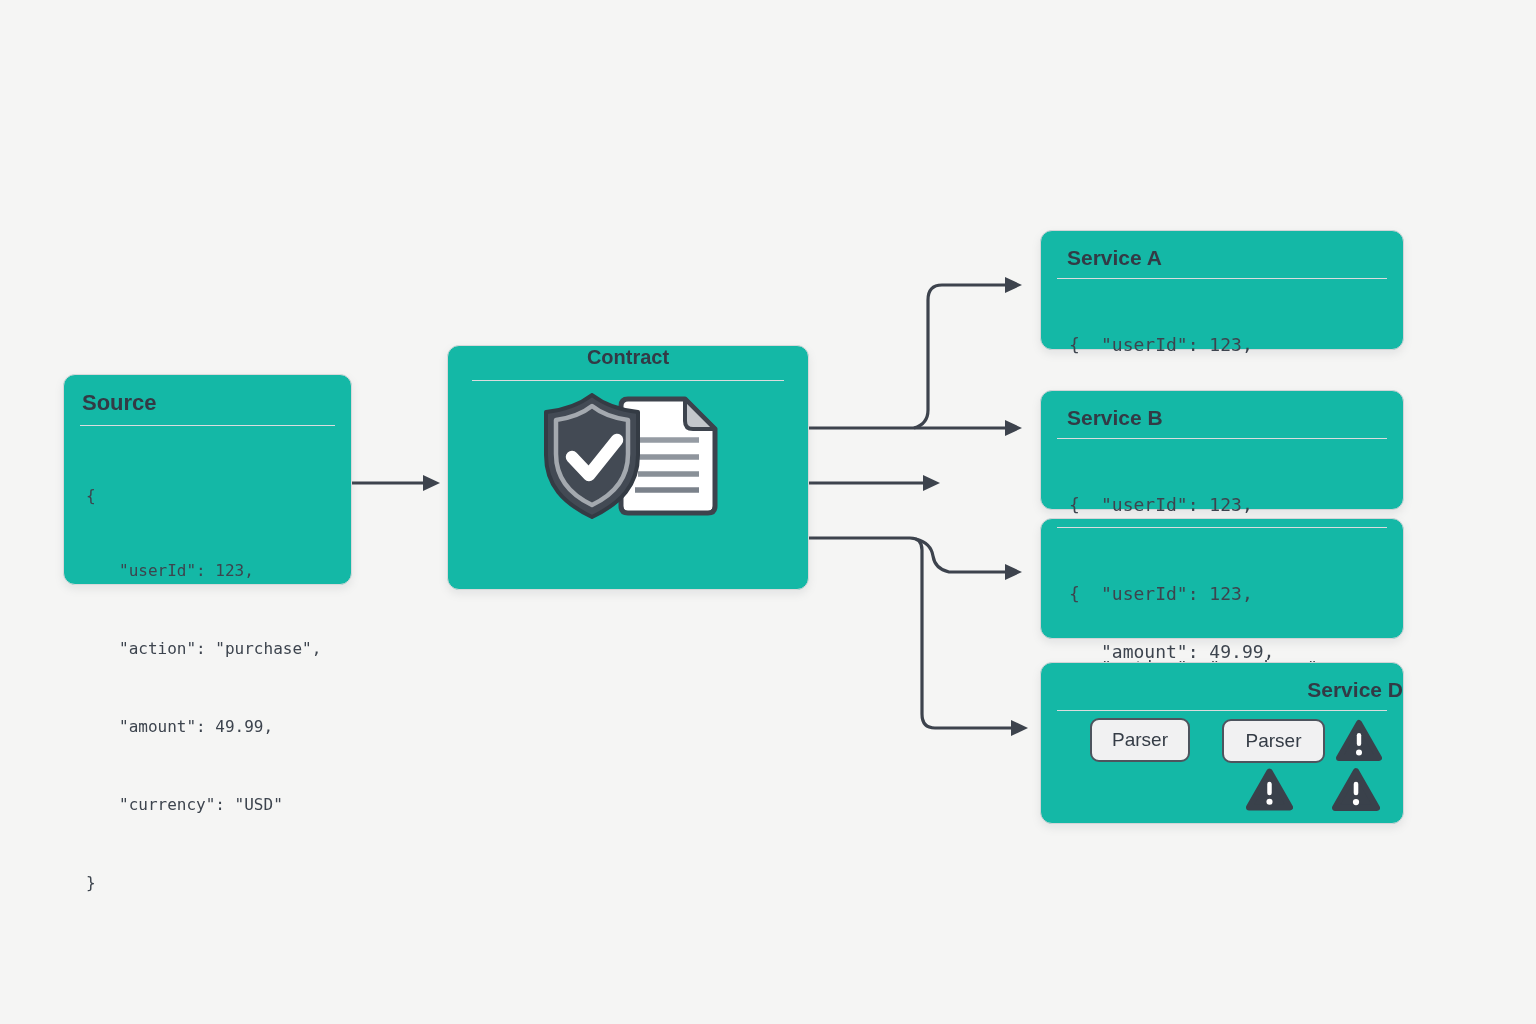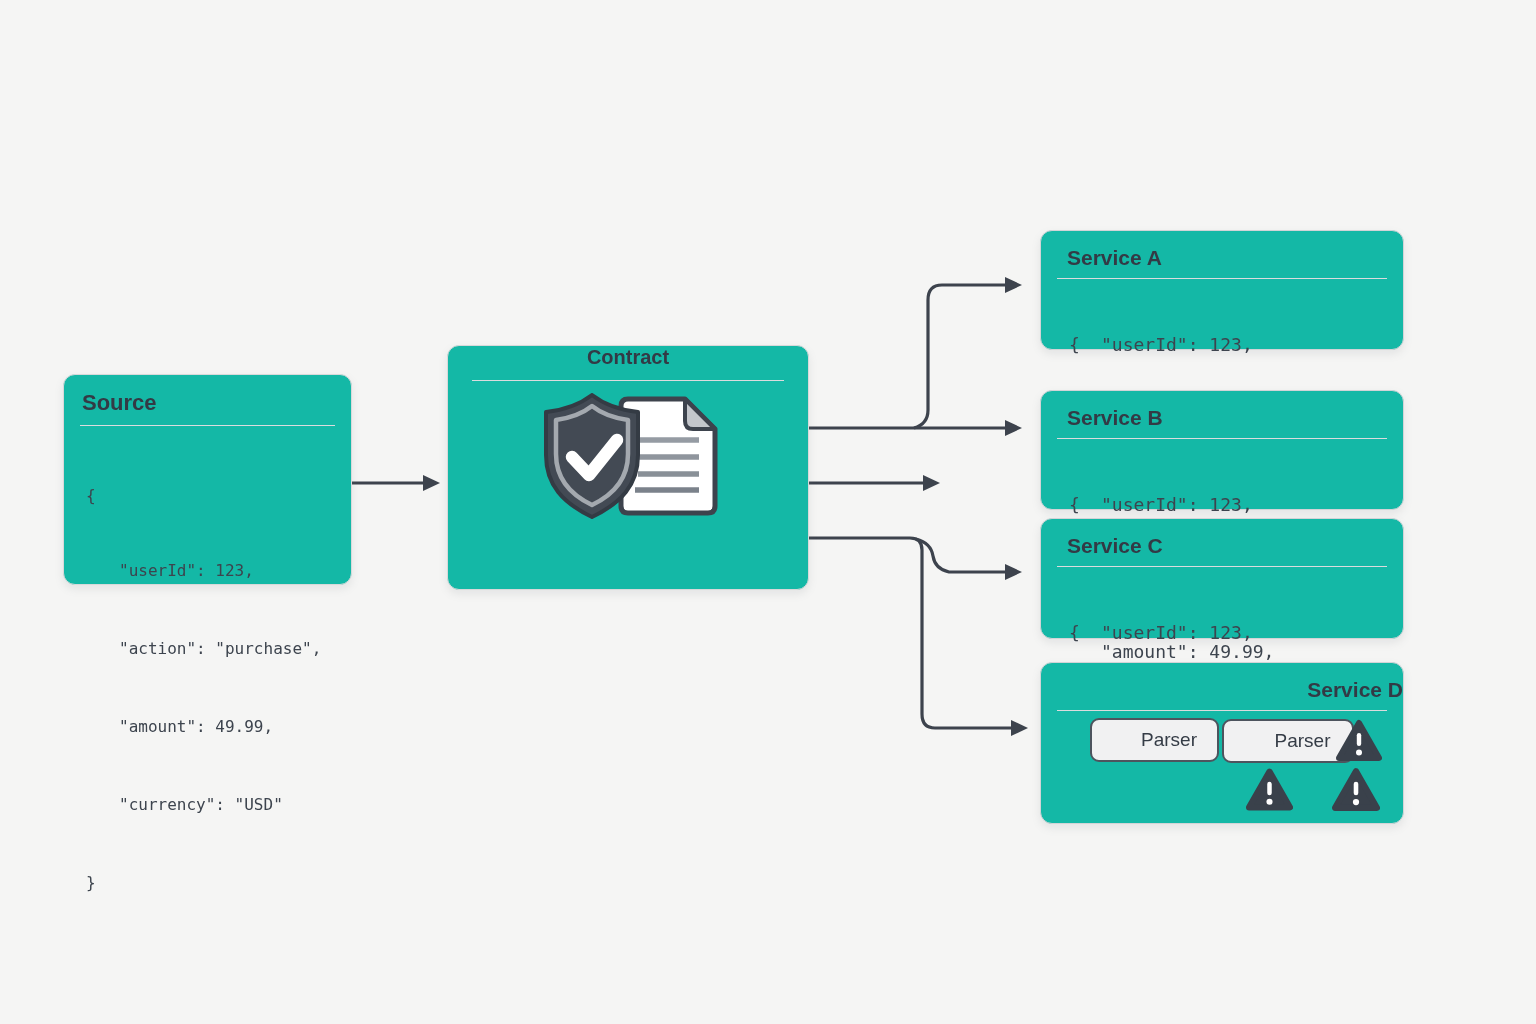--- a/index.html
+++ b/index.html
@@ -39,21 +39,21 @@
   .service-d{top:662px;height:160px;text-align:right;}
   .service-card .card-title{padding:15px 0 0 26px;font-size:21px;}
   .service-card .divider{margin:8px 16px 0;}
   .service-card .code{padding:5px 0 0 28px;font-size:18px;line-height:24.5px;}
   .service-card .code .open-row .brace{display:inline-block;width:32px;}
   .service-card .code .indent{padding-left:32px;}
   
   .parser{
     position:absolute;background:#f1f1f2;border:2.5px solid #4d545e;border-radius:9px;
     display:flex;align-items:center;justify-content:center;
-    font-size:19px;color:#353c46;padding-left:29px;
+    font-size:19px;color:#353c46;
   }
   .parser-1{left:1090px;top:718px;width:96px;height:40px;}
   .parser-2{left:1222px;top:719px;width:99px;height:40px;}
   .tri{position:absolute;}
   .tri-1{left:1336px;top:719px;}
   .tri-2{left:1246px;top:766px;}
   .tri-3{left:1332px;top:766px;}
   .connectors{position:absolute;left:0;top:0;pointer-events:none;}
 </style>
 </head>
@@ -134,21 +134,20 @@
     <div class="card-title">Service B</div>
     <div class="divider"></div>
     <div class="code">
       <div class="open-row"><span class="brace">{</span><span>"userId": 123,</span></div>
       <div class="indent">"action": "purchase",</div>
       <div class="indent">"amount": 49.99,</div>
     </div>
   </div>
 
   <div class="card service-card service-c">
-    <div class="card-title">Service C</div>
     <div class="divider"></div>
     <div class="code">
       <div class="open-row"><span class="brace">{</span><span>"userId": 123,</span></div>
       <div class="indent">"action": "purchase",</div>
       <div class="indent">"amount": 49.99,</div>
     </div>
   </div>
 
   <div class="card service-card service-d">
     <div class="card-title">Service D</div>

